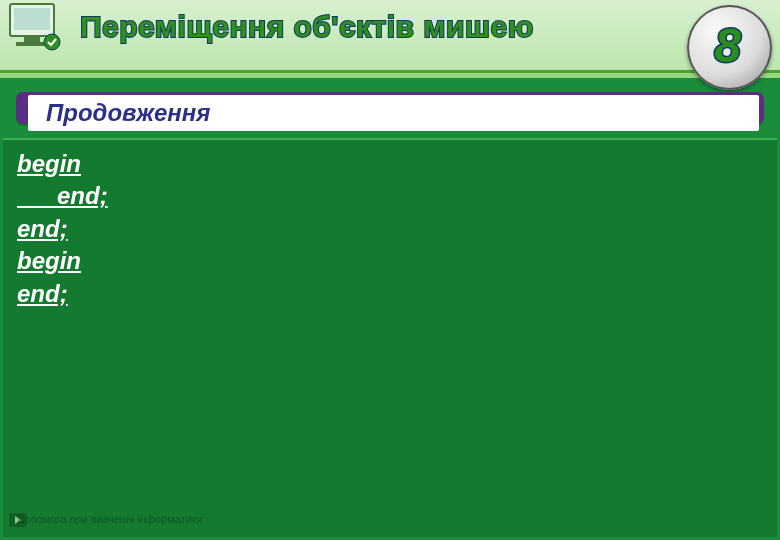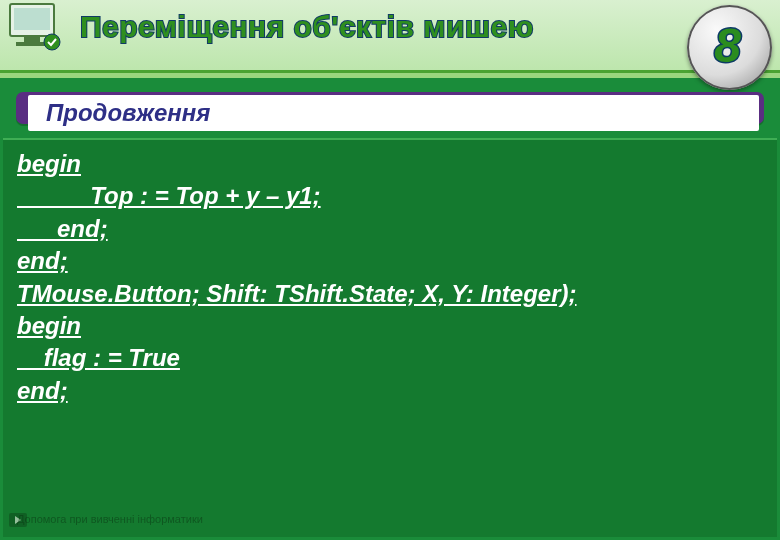--- a/index.html
+++ b/index.html
@@ -145,26 +145,23 @@
   <div class="badge">
     <span>8</span>
   </div>
 
   <div class="subheader">
     <div class="subheader-inner">Продовження</div>
   </div>
 
   <div class="code-panel">
     <span class="line">begin</span>
-    <span class="line">           Top : = Top + y – y1;</span>
     <span class="line">      end;</span>
     <span class="line">end;</span>
-    <span class="line just">TMouse.Button; Shift: TShift.State; X, Y: Integer);</span>
     <span class="line">begin</span>
-    <span class="line">    flag : = True</span>
     <span class="line">end;</span>
 
     <svg class="footer-pager" viewBox="0 0 18 14">
       <rect x="0" y="0" width="18" height="14" rx="2" fill="#0a3a14" opacity="0.4"></rect>
       <polygon points="6,3 6,11 12,7" fill="#cfe8cf" opacity="0.7"></polygon>
     </svg>
     <div class="footer">Допомога при вивченні інформатики</div>
   </div>
 
 </div>

